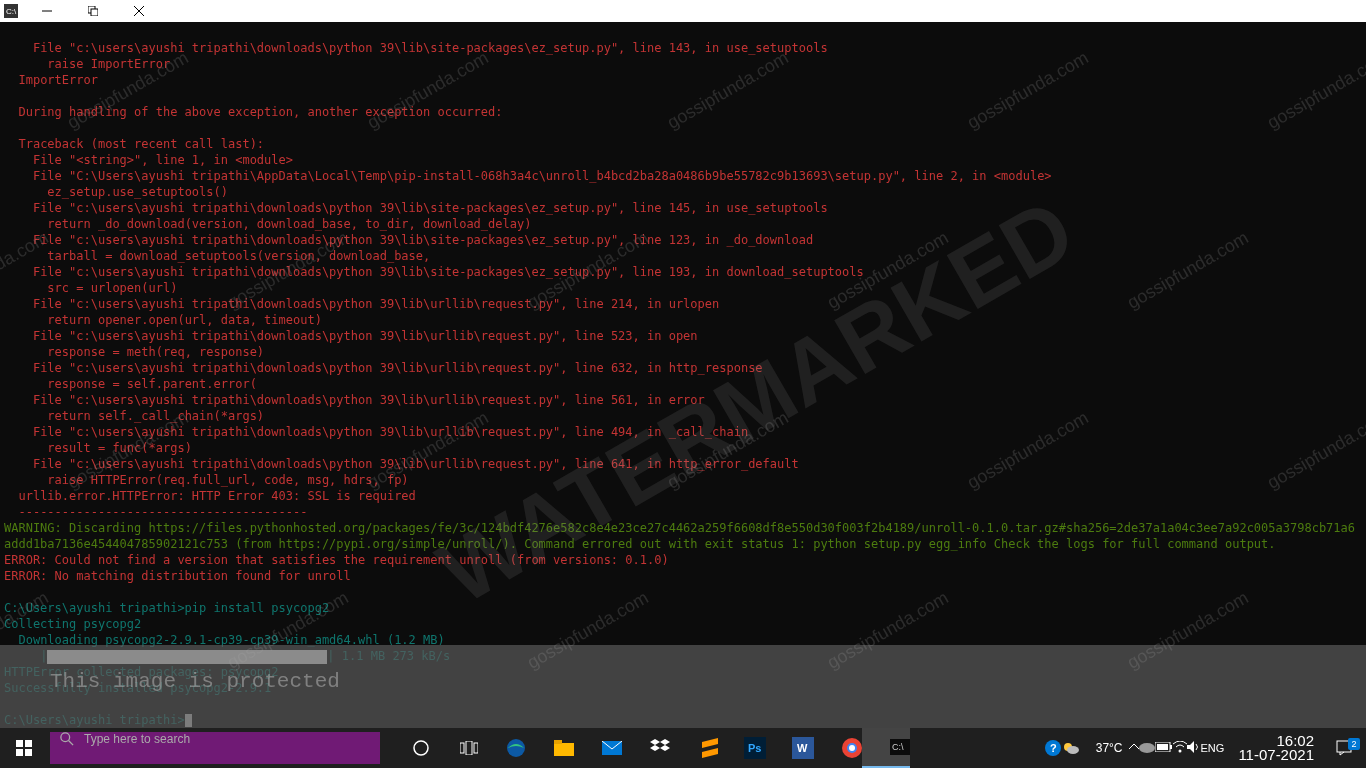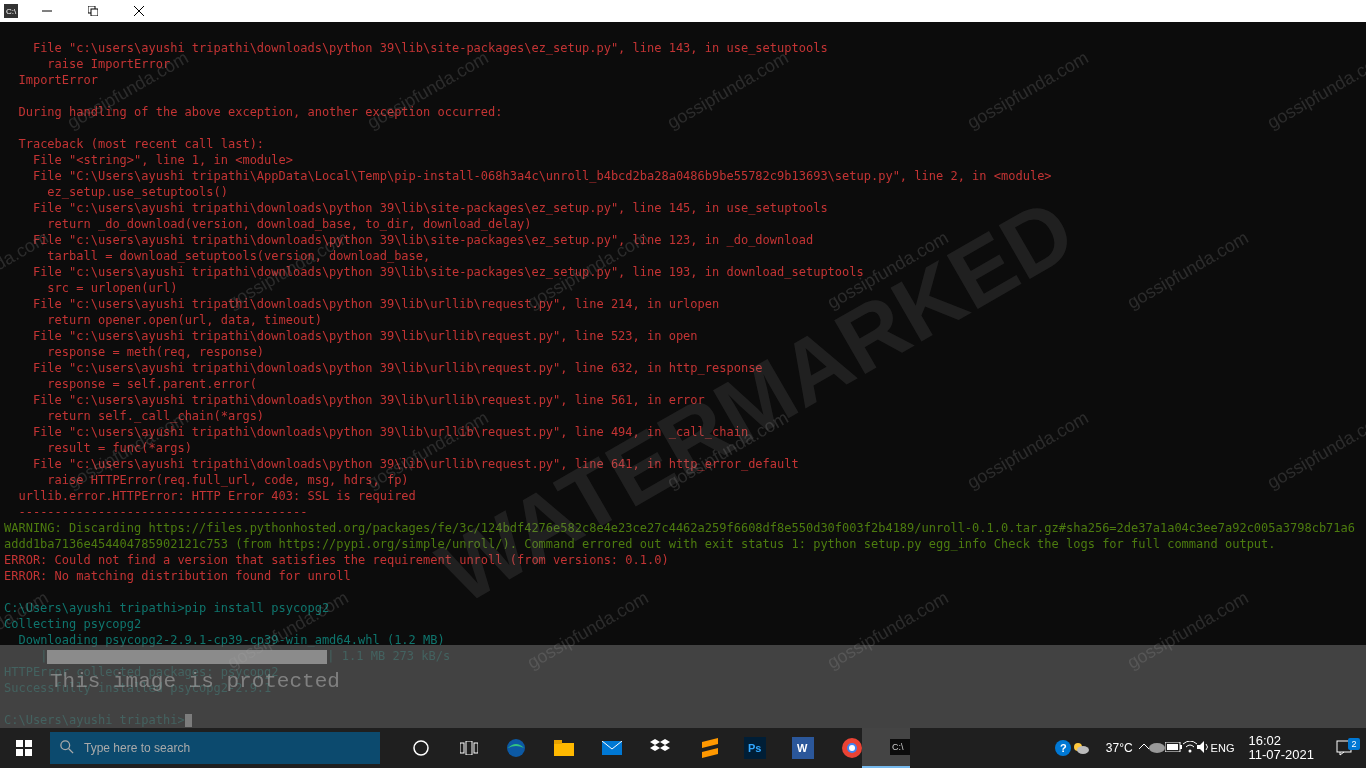--- a/index.html
+++ b/index.html
@@ -95,35 +95,35 @@
   color: #fff;
   font-size: 12px;
 }
 .taskbar .start {
   width: 48px; height: 40px;
   display: flex; align-items: center; justify-content: center;
 }
 .taskbar .start svg { width: 16px; height: 16px; }
 .taskbar .search {
   width: 330px; height: 32px;
-  background: #0c4a6e;
+  background: #701a75;
   margin: 12px 2px;
-  display: flex; align-items: center;
+  display: flex; align-items: flex-start;
   padding: 0 10px;
   color: #aaa;
 }
 .taskbar .search .sicon { margin-right: 10px; }
 .taskbar .tbicon {
   width: 48px; height: 40px;
   display: flex; align-items: center; justify-content: flex-end;
 }
 .taskbar .tbicon.active { background: #444; border-bottom: 2px solid #76b9ed; }
 .taskbar .spacer { flex: 1; }
 .taskbar .tray { display: flex; align-items: center; padding: 0 6px; font-size: 11px; }
-.taskbar .clock { text-align: left; line-height: 14px; padding: 0 8px; font-size: 13px; }
+.taskbar .clock { text-align: right; line-height: 14px; padding: 0 8px; font-size: 15px; }
 .taskbar .notif { width: 44px; display: flex; align-items: center; justify-content: center; position: relative; }
 .badge { position: absolute; bottom: 6px; right: 6px; background: #0078d4; color: #fff; font-size: 9px; width: 12px; height: 12px; border-radius: 2px; display: flex; align-items: center; justify-content: center; }
 .cursor { display: inline-block; width: 7px; height: 13px; background: #ccc; vertical-align: text-bottom; }
 .weather { display: flex; align-items: center; gap: 16px; }
 </style>
 </head>
 <body>
 
 <div class="titlebar">
   <div class="icon">C:\</div>

